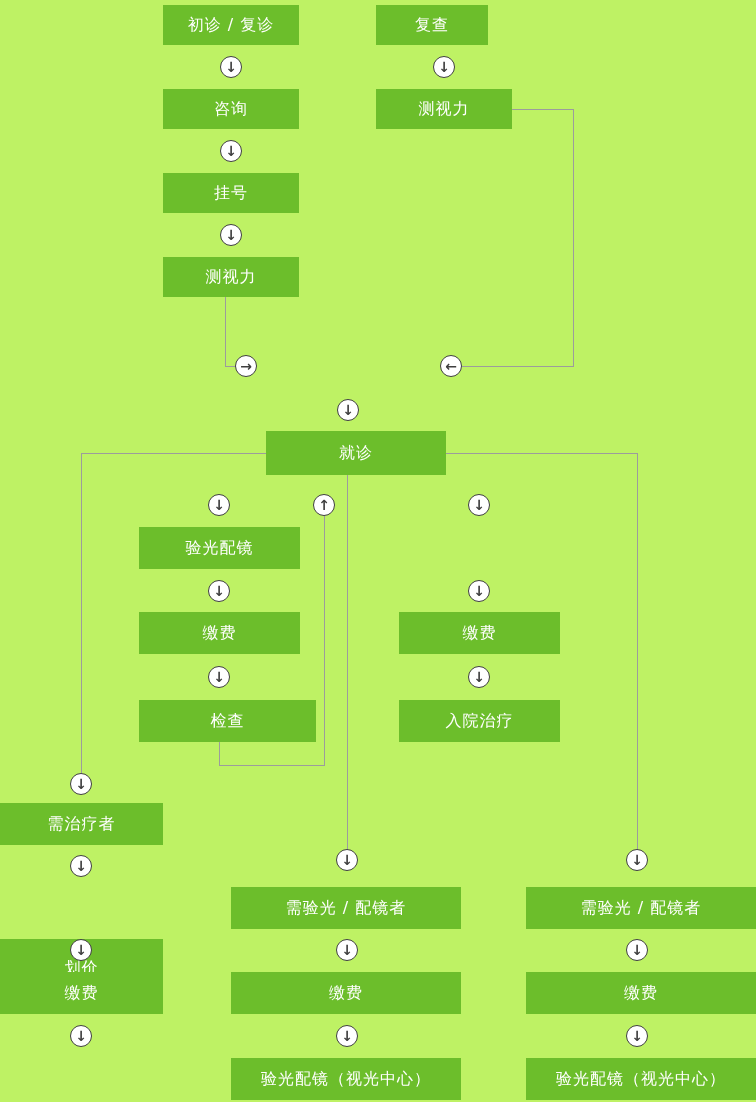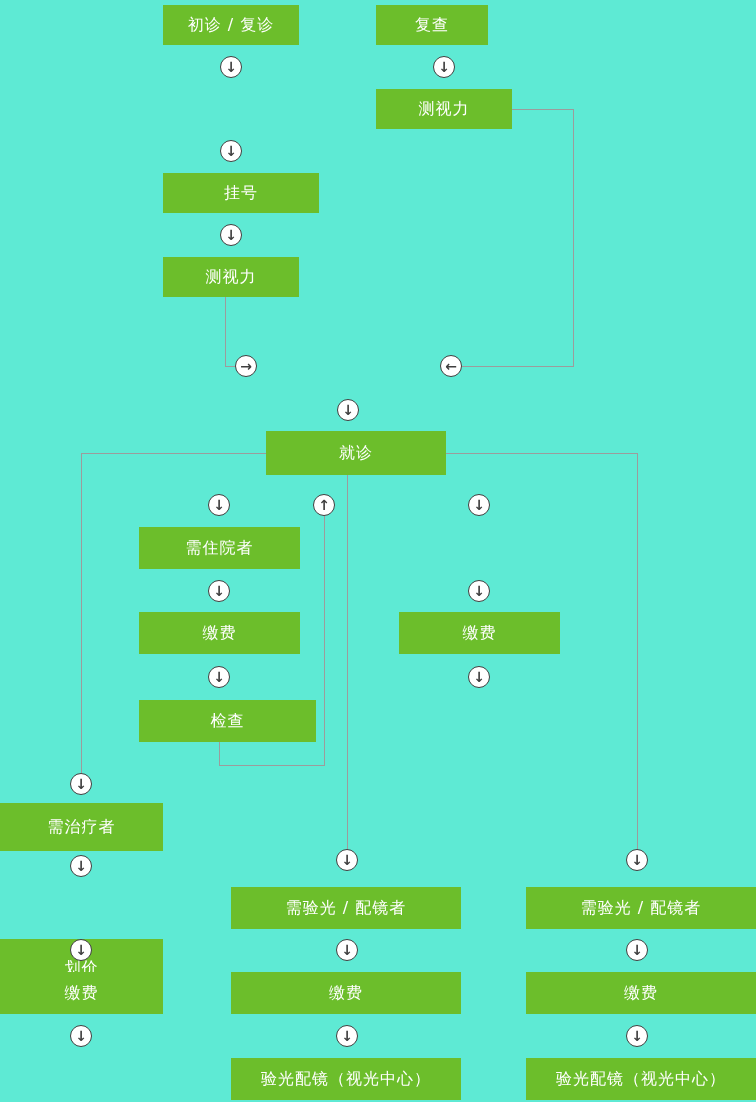--- a/index.html
+++ b/index.html
@@ -4,21 +4,21 @@
 <style>
   * { margin: 0; padding: 0; box-sizing: border-box; }
   html, body { background: #ffffff; }
   body {
     font-family: "DejaVu Sans", "Liberation Sans", sans-serif;
   }
   .diagram {
     position: relative;
     width: 756px;
     height: 1102px;
-    background: #5eead4;
+    background: #bef264;
     overflow: hidden;
   }
   .node {
     position: absolute;
     background: var(--node-fill, #6CBE2B);
     color: var(--node-text, #ffffff);
     display: flex;
     align-items: center;
     justify-content: center;
     font-size: 16px;
@@ -58,30 +58,32 @@
   <div class="line" style="left:81px;top:453px;width:185px;height:1px"></div>
   <div class="line" style="left:81px;top:453px;width:1px;height:321px"></div>
   <div class="line" style="left:430px;top:453px;width:208px;height:1px"></div>
   <div class="line" style="left:637px;top:453px;width:1px;height:397px"></div>
   <div class="line" style="left:347px;top:475px;width:1px;height:375px"></div>
   <div class="line" style="left:219px;top:742px;width:1px;height:24px"></div>
   <div class="line" style="left:219px;top:765px;width:106px;height:1px"></div>
   <div class="line" style="left:324px;top:516px;width:1px;height:250px"></div>
 
   <div class="node" style="left:163px;top:5px;width:136px;height:40px">初诊 / 复诊</div>
-  <div class="node" style="left:163px;top:173px;width:156px;height:40px">挂号</div>
+  <div class="node" style="left:163px;top:89px;width:136px;height:40px">咨询</div>
+  <div class="node" style="left:163px;top:173px;width:136px;height:40px">挂号</div>
   <div class="node" style="left:163px;top:257px;width:136px;height:40px">测视力</div>
   <div class="node" style="left:376px;top:5px;width:112px;height:40px">复查</div>
   <div class="node" style="left:376px;top:89px;width:136px;height:40px">测视力</div>
   <div class="node" style="left:266px;top:431px;width:180px;height:44px">就诊</div>
-  <div class="node" style="left:139px;top:527px;width:161px;height:42px">需住院者</div>
+  <div class="node" style="left:139px;top:527px;width:161px;height:42px">验光配镜</div>
   <div class="node" style="left:139px;top:612px;width:161px;height:42px">缴费</div>
   <div class="node" style="left:139px;top:700px;width:177px;height:42px">检查</div>
   <div class="node" style="left:399px;top:612px;width:161px;height:42px">缴费</div>
-  <div class="node" style="left:0px;top:803px;width:163px;height:48px">需治疗者</div>
+  <div class="node" style="left:399px;top:700px;width:161px;height:42px">入院治疗</div>
+  <div class="node" style="left:0px;top:803px;width:163px;height:42px">需治疗者</div>
   <div class="node" style="left:0px;top:939px;width:163px;height:58px">划价</div>
   <div class="node" style="left:0px;top:972px;width:163px;height:42px">缴费</div>
   <div class="node" style="left:231px;top:887px;width:230px;height:42px">需验光 / 配镜者</div>
   <div class="node" style="left:231px;top:972px;width:230px;height:42px">缴费</div>
   <div class="node" style="left:231px;top:1058px;width:230px;height:42px">验光配镜（视光中心）</div>
   <div class="node" style="left:526px;top:887px;width:230px;height:42px">需验光 / 配镜者</div>
   <div class="node" style="left:526px;top:972px;width:230px;height:42px">缴费</div>
   <div class="node" style="left:526px;top:1058px;width:230px;height:42px">验光配镜（视光中心）</div>
 
   <div class="arrow" style="left:220px;top:56px">↓</div>

